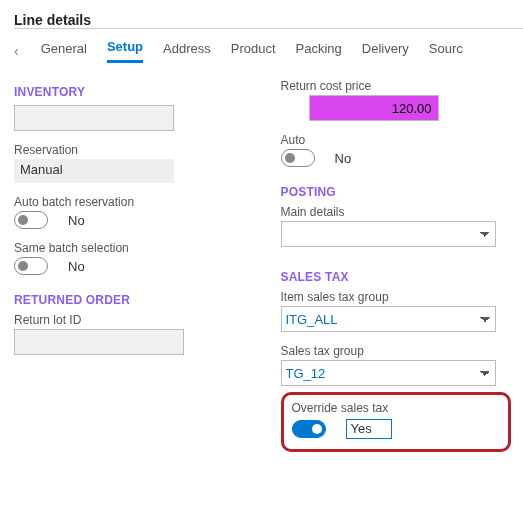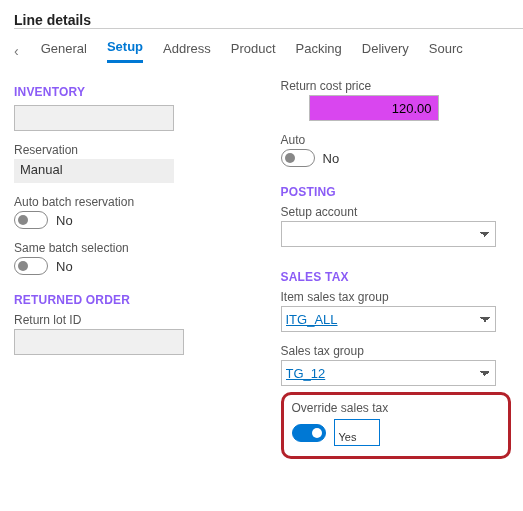--- a/index.html
+++ b/index.html
@@ -81,45 +81,44 @@
     background: #fff;
     padding: 2px 4px;
     font-size: 13px;
     color: #0070c0;
     appearance: none;
     background-image: linear-gradient(45deg, transparent 50%, #555 50%),
                       linear-gradient(135deg, #555 50%, transparent 50%);
     background-position: right 10px center, right 5px center;
     background-size: 5px 5px, 5px 5px;
     background-repeat: no-repeat;
-    text-decoration: underline;
   }
   .select.empty { color: #333; }
-  .toggle-row { display: flex; align-items: center; gap: 8px; }
+  .toggle-row { display: flex; align-items: center; gap: 20px; }
   .toggle {
     width: 34px; height: 18px;
     border-radius: 9px;
     position: relative;
     cursor: pointer;
   }
   .toggle.off { background:#fff; border:1px solid #888; }
   .toggle.off::after {
     content:""; position:absolute; width:10px; height:10px;
     border-radius:50%; background:#888; top:3px; left:3px;
   }
   .toggle.on { background:#0078d4; border:1px solid #0078d4; }
   .toggle.on::after {
     content:""; position:absolute; width:10px; height:10px;
     border-radius:50%; background:#fff; top:3px; right:3px;
   }
   .toggle-text { font-size: 13px; color:#333; }
   .toggle-text-box {
-    font-size: 11px; color:#333;
+    font-size: 13px; color:#333;
     border:1.5px solid #0078d4;
-    padding: 11px 18px 2px 4px;
+    padding: 1px 18px 2px 4px;
     min-width: 46px;
     display:inline-block;
   }
   .highlight-box {
     border: 3px solid #b3212a;
     border-radius: 10px;
     padding: 6px 8px 10px 8px;
     width: 230px;
   }
   .num-wrap { padding-left: 28px; }
@@ -190,21 +189,21 @@
     <div class="field">
       <span class="field-label">Auto</span>
       <div class="toggle-row">
         <div class="toggle off"></div>
         <span class="toggle-text">No</span>
       </div>
     </div>
 
     <div class="section-h" style="margin-top:18px">POSTING</div>
     <div class="field">
-      <span class="field-label">Setup account</span>
+      <span class="field-label">Main details</span>
       <select class="select empty">
         <option></option>
       </select>
     </div>
 
     <div class="section-h" style="margin-top:23px">SALES TAX</div>
 
     <div class="field">
       <span class="field-label">Item sales tax group</span>
       <select class="select">

